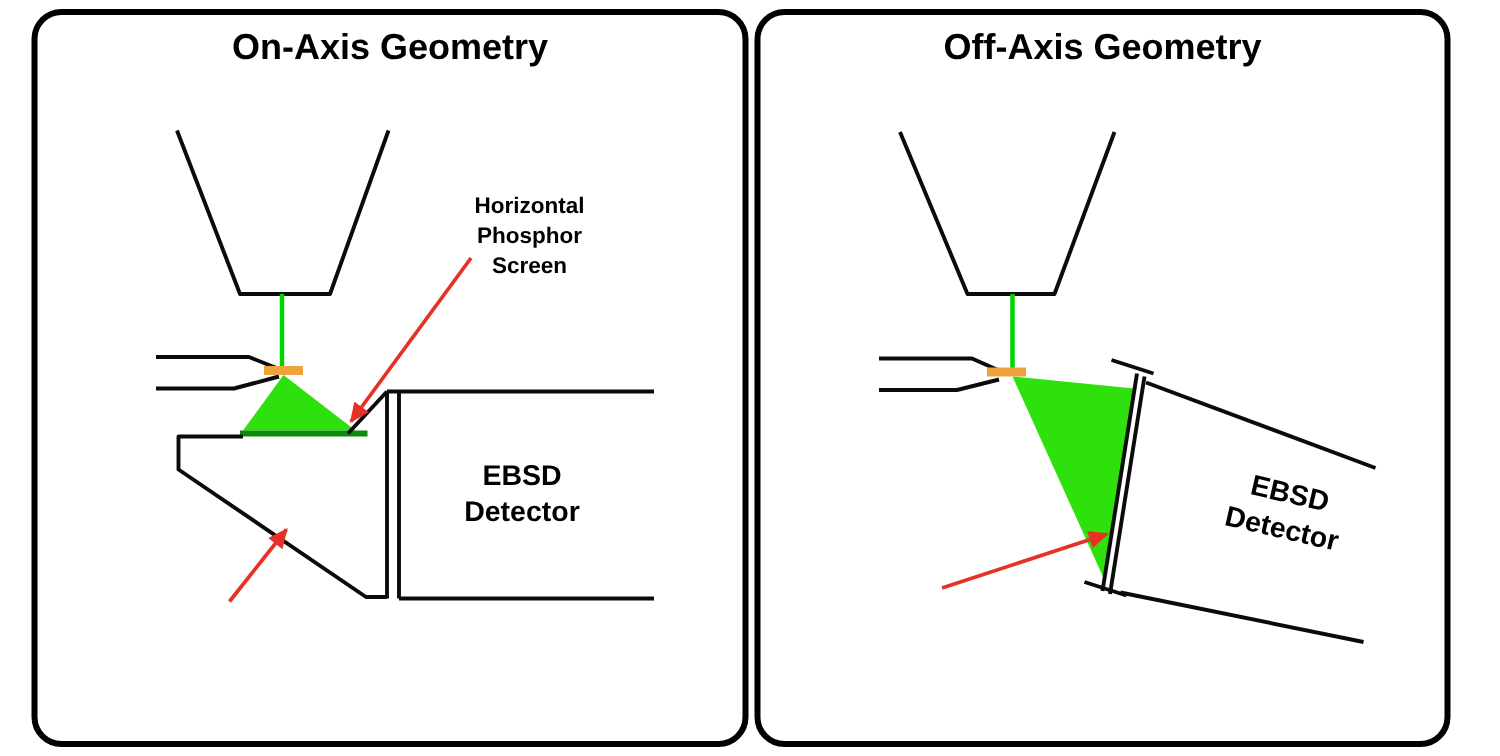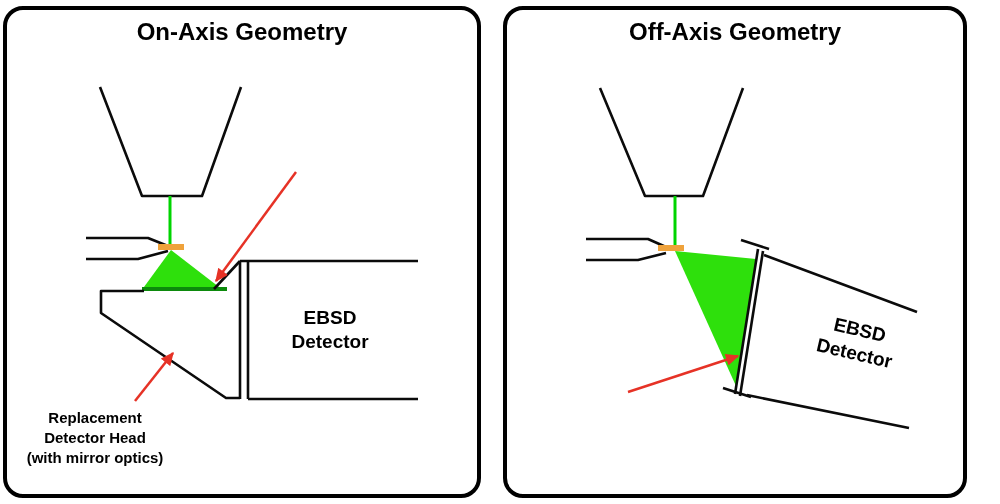--- a/index.html
+++ b/index.html
@@ -12,21 +12,21 @@
   }
   .panel{
     position:absolute;
     top:6px;
     height:492px;
     border:4px solid #000;
     border-radius:20px;
     background:#fff;
     box-sizing:border-box;
   }
-  #panel-left{left:3px;width:478px;}
+  #panel-left{left:21px;width:478px;}
   #panel-right{left:503px;width:464px;}
   .panel svg{position:absolute;left:0;top:0;display:block;}
   .title{
     position:absolute;left:50%;top:8px;
     transform:translateX(-50%);
     font-size:24px;font-weight:bold;white-space:nowrap;
   }
   .lbl{
     position:absolute;
     white-space:pre-line;
@@ -69,27 +69,27 @@
     <path class="bk" d="M241,389 L411,389"></path>
 
     <path class="bk" d="M137,281 L94,281 L94,303 L219,388 L233,388"></path>
 
     <line x1="289" y1="162" x2="209" y2="271" stroke-width="2.5" marker-end="url(#ah-l)" stroke="#e63226"></line>
     <line x1="128" y1="391" x2="166" y2="343" stroke-width="2.5" marker-end="url(#ah-l)" stroke="#e63226"></line>
   </svg>
 
   <div class="title">On-Axis Geometry</div>
 
+  <div class="lbl" style="left:328px;top:118px;">Horizontal
+Phosphor
+Screen</div>
 
   <div class="lbl ebsd" style="left:323px;top:296px;">EBSD
 Detector</div>
 
-  <div class="lbl" style="left:88px;top:398px;">Replacement
-Detector Head
-(with mirror optics)</div>
 </div>
 
 <div class="panel" id="panel-right">
   <svg width="486" height="484" viewBox="0 0 486 484">
     <defs>
       <marker id="ah-r" markerUnits="userSpaceOnUse" markerWidth="14" markerHeight="12" viewBox="0 0 10 9" refX="9" refY="4.5" orient="auto">
         <path d="M0,0 L10,4.5 L0,9 Z" fill="#e63226"></path>
       </marker>
     </defs>
 

